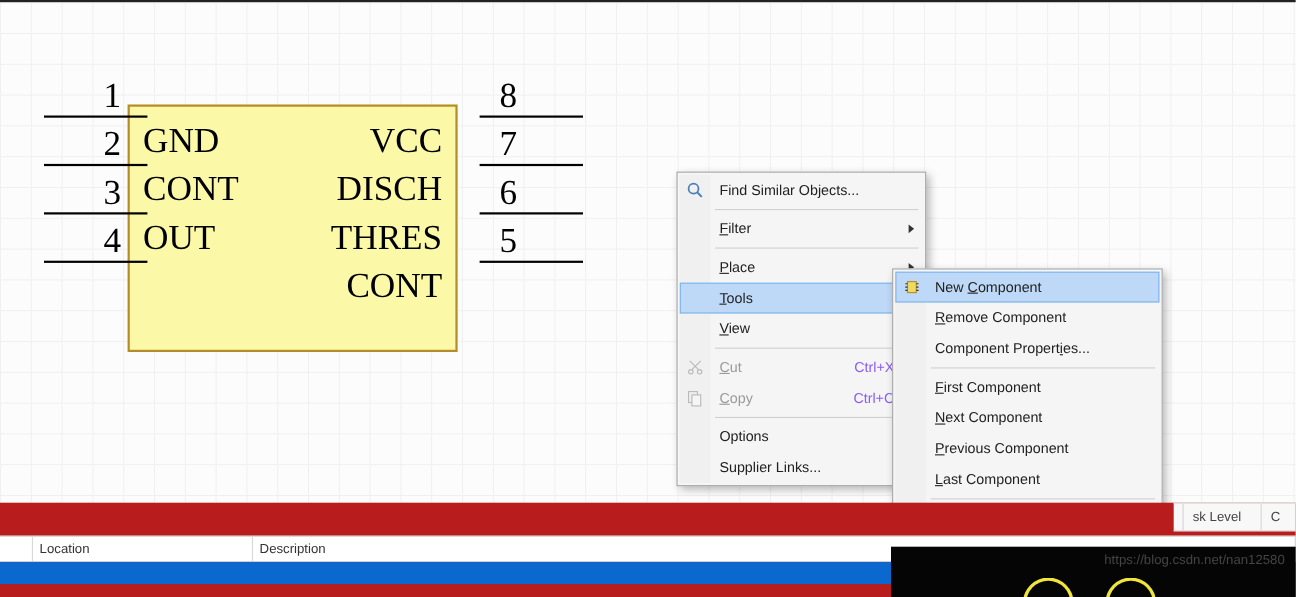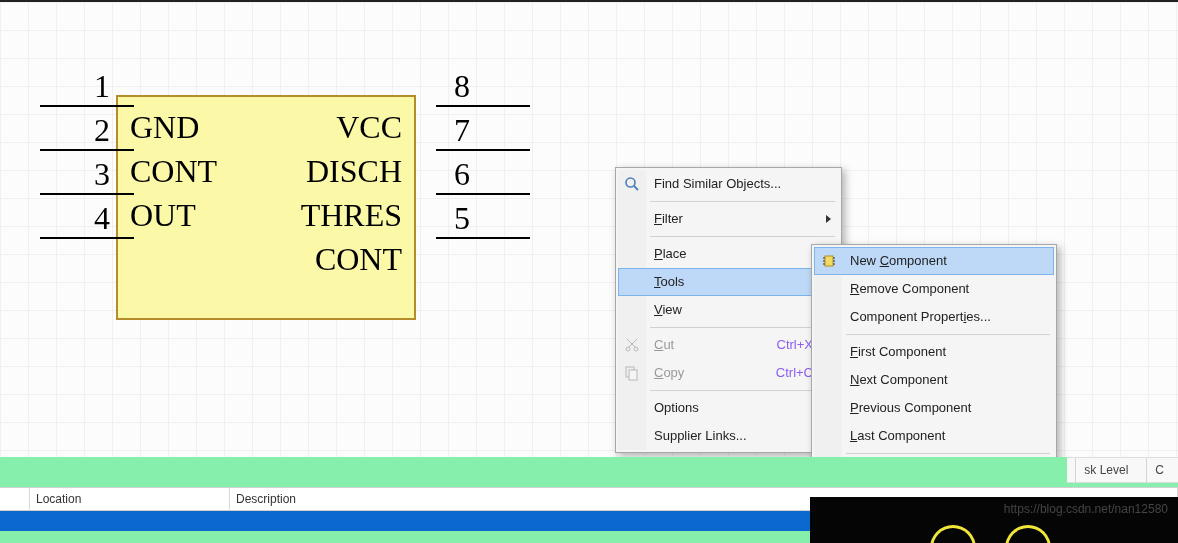--- a/index.html
+++ b/index.html
@@ -46,21 +46,21 @@
 .pin-label-right { right: 12px; text-align: center; }
 
 .menu {
   position: absolute;
   background: #f5f5f5;
   border: 1px solid #a7a7a7;
   box-shadow: 3px 3px 8px rgba(0,0,0,0.3);
   font-size: 13px;
   padding: 2px;
 }
-.menu-1 { top: 167px; left: 615px; width: 227px; }
+.menu-1 { top: 156px; left: 615px; width: 227px; }
 .menu-2 { top: 244px; left: 811px; width: 246px; }
 .menu .icon-col {
   position: absolute; top:2px; bottom:2px; left:2px; width: 28px;
   background: #f0f0f0;
 }
 .menu-item {
   position: relative;
   height: 30px;
   line-height: 30px;
   padding-left: 36px;
@@ -74,21 +74,21 @@
 .menu-item.disabled { color: #9a9a9a; }
 .menu-sep { height: 1px; background: #d0d0d0; margin: 3px 4px 3px 32px; }
 .shortcut { position: absolute; right: 26px; color: #666; }
 .disabled .shortcut { color:#8b5cf6; }
 .arrow { position: absolute; right: 8px; top: 50%; transform: translateY(-50%); width:0;height:0;border-top:4px solid transparent;border-bottom:4px solid transparent;border-left:5px solid #333; }
 .mi-icon { position: absolute; left: 6px; top: 50%; transform: translateY(-50%); width:16px; height:16px; }
 .u { text-decoration: underline; }
 
 .bottom-panel {
   position: absolute; top:457px; left:0; width:1178px; height:86px;
-  background: #86efac;
+  background: #b91c1c;
 }
 .row-headers {
   position: absolute; top:30px; left:0; right:0; height:24px;
   display:flex; background:#fff; border-top:1px solid #d0d0d0;border-bottom:1px solid #d0d0d0;
   font-size:12px; color:#333;
 }
 .hcell { padding:4px 6px; border-right:1px solid #d8d8d8; }
 .blue-row { position:absolute; top:54px; left:0; width:810px; height:20px; background:#0a68cf; }
 .black-box { position:absolute; top:40px; left:810px; width:368px; height:48px; background:#050505; }
 .watermark {

